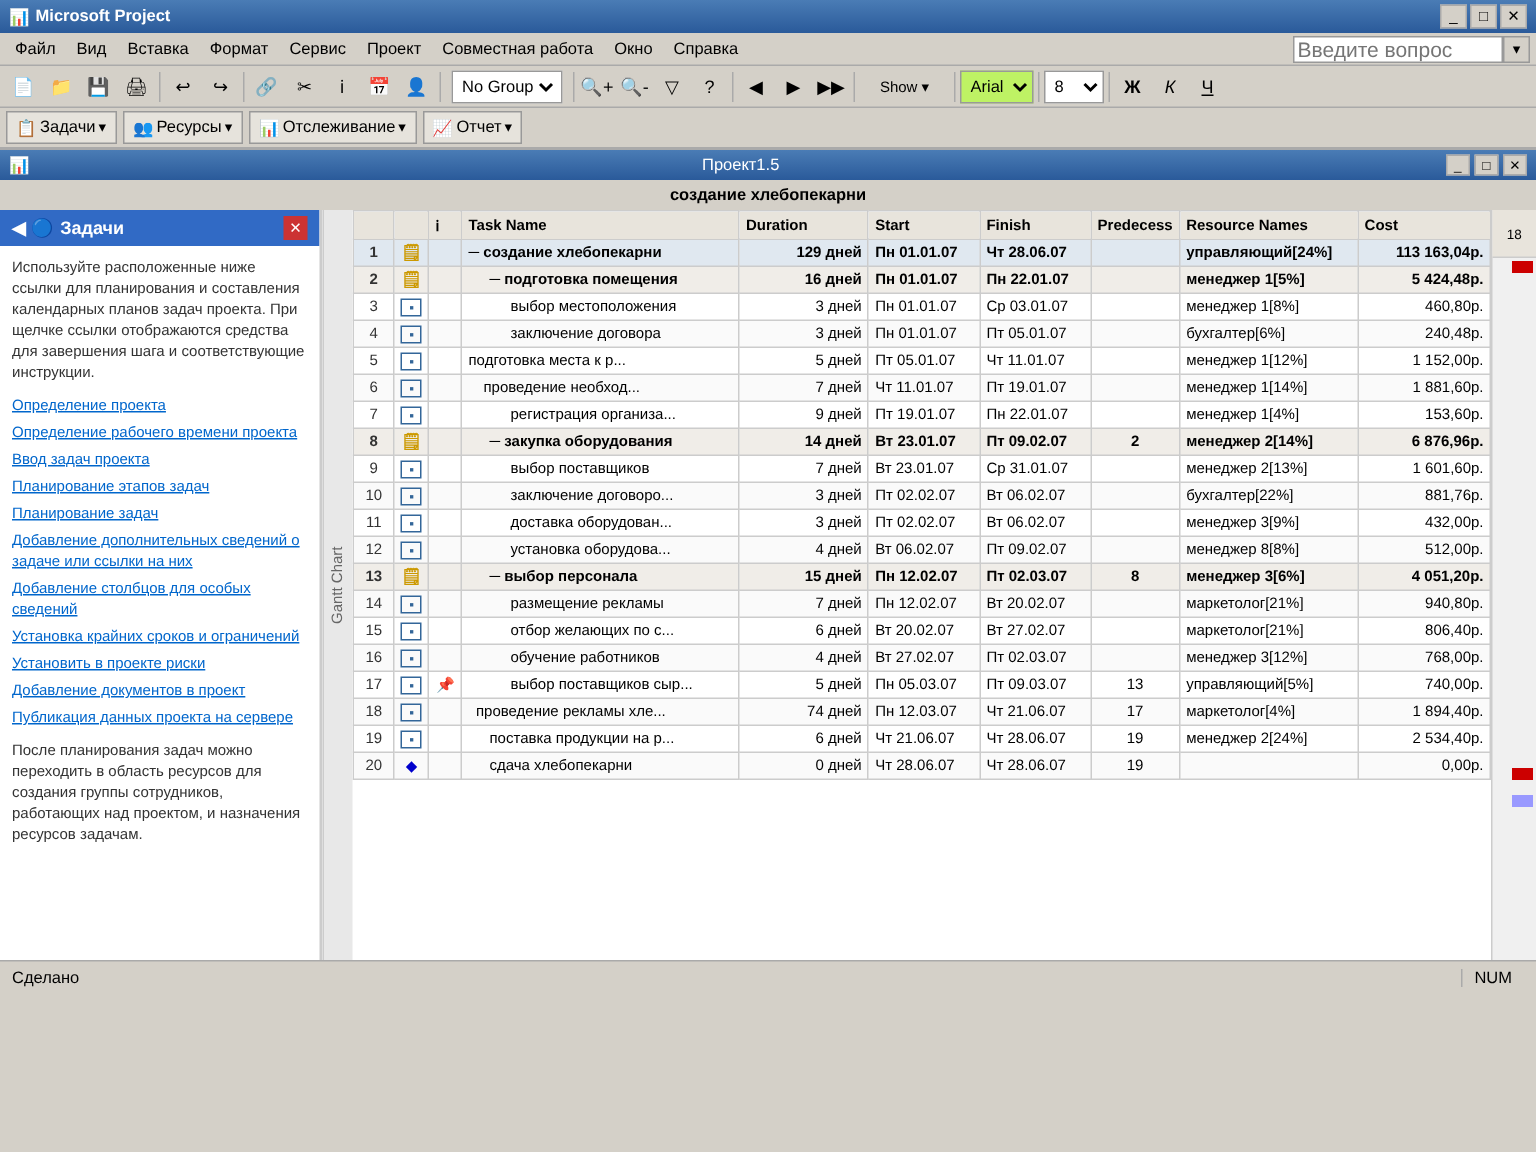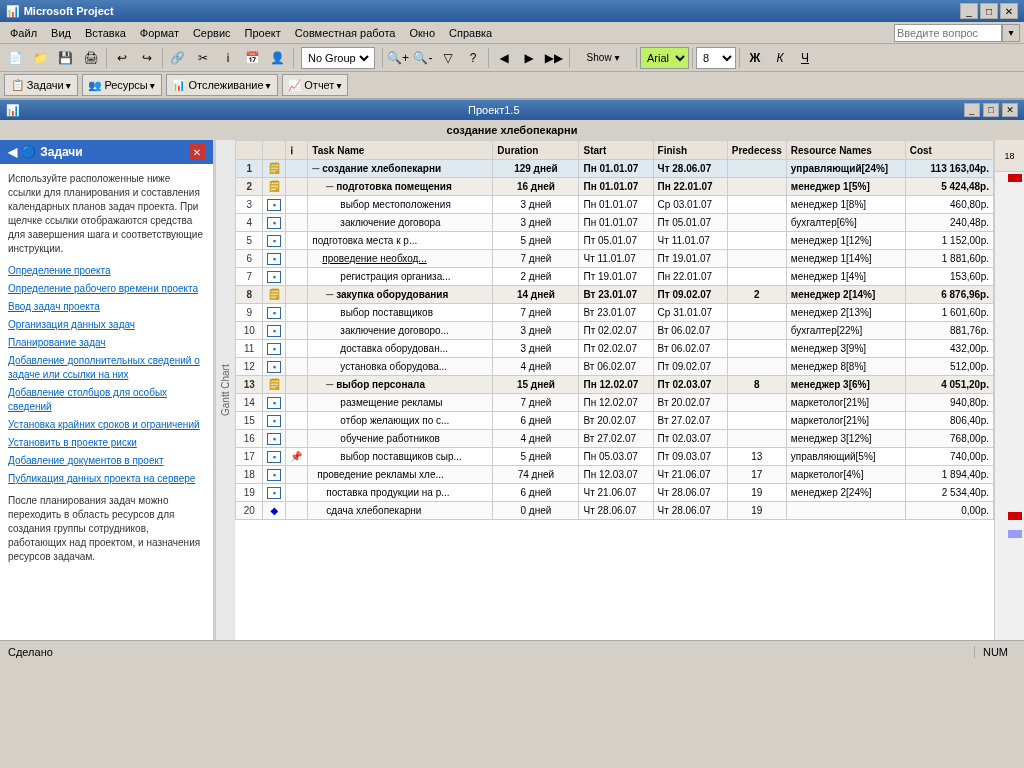--- a/index.html
+++ b/index.html
@@ -36,23 +36,23 @@
       padding: 2px 6px;
       cursor: pointer;
       font-size: 11px;
     }
     #question-box {
       margin-left: auto;
       display: flex;
       align-items: center;
     }
     #question-box input {
-      width: 108px;
+      width: 140px;
       height: 18px;
-      font-size: 11px;
+      font-size: 14px;
       border: 1px solid #999;
       padding: 0 2px;
       color: #888;
     }
     #question-box button {
       height: 18px;
       width: 18px;
       font-size: 10px;
       border: 1px solid #999;
       background: #d4d0c8;
@@ -219,21 +219,21 @@
       border: 1px solid #ccc;
       padding: 1px 4px;
       white-space: nowrap;
       height: 18px;
     }
     .row-number { text-align: center; width: 24px; color: #333; }
     .row-icon { width: 20px; text-align: center; }
     .task-name { min-width: 180px; max-width: 200px; overflow: hidden; text-overflow: ellipsis; }
     .summary-row td { font-weight: bold; background: #f0f0f0; }
     .summary-row .task-name { font-weight: bold; }
-    .col-duration { width: 60px; text-align: center; }
+    .col-duration { width: 60px; text-align: right; }
     .col-pred { width: 50px; text-align: center; }
     .col-resource { width: 120px; }
     .col-cost { width: 80px; text-align: right; }
 
     
     #status-bar {
       background: #d4d0c8;
       border-top: 1px solid #aaa;
       padding: 2px 8px;
       display: flex;
@@ -396,21 +396,21 @@
       <span>◀</span>
       <span>🔵</span>
       <span>Задачи</span>
       <button id="left-panel-close">✕</button>
     </div>
     <div id="left-panel-content">
       <p>Используйте расположенные ниже ссылки для планирования и составления календарных планов задач проекта. При щелчке ссылки отображаются средства для завершения шага и соответствующие инструкции.</p>
       <a>Определение проекта</a>
       <a>Определение рабочего времени проекта</a>
       <a>Ввод задач проекта</a>
-      <a>Организация данных задач</a>
+      <a>Планирование этапов задач</a>
       <a>Планирование задач</a>
       <a>Добавление дополнительных сведений о задаче или ссылки на них</a>
       <a>Добавление столбцов для особых сведений</a>
       <a>Установка крайних сроков и ограничений</a>
       <a>Установить в проекте риски</a>
       <a>Добавление документов в проект</a>
       <a>Публикация данных проекта на сервере</a>
       <p style="margin-top:8px;">После планирования задач можно переходить в область ресурсов для создания группы сотрудников, работающих над проектом, и назначения ресурсов задачам.</p>
     </div>
   </div>
@@ -491,34 +491,34 @@
               <td>Пт 05.01.07</td>
               <td>Чт 11.01.07</td>
               <td class="col-pred"></td>
               <td class="col-resource">менеджер 1[12%]</td>
               <td class="col-cost">1 152,00р.</td>
             </tr>
             <tr>
               <td class="row-number">6</td>
               <td class="row-icon"><span style="font-size:9px;color:#336699;border:1px solid #336699;width:14px;height:12px;display:inline-flex;align-items:center;justify-content:center;">▪</span></td>
               <td class="col-info"></td>
-              <td class="task-name" style="padding-left: 14px; text-decoration: underline;">проведение необход...</td>
+              <td class="task-name" style="padding-left: 14px;">проведение необход...</td>
               <td class="col-duration">7 дней</td>
               <td>Чт 11.01.07</td>
               <td>Пт 19.01.07</td>
               <td class="col-pred"></td>
               <td class="col-resource">менеджер 1[14%]</td>
               <td class="col-cost">1 881,60р.</td>
             </tr>
             <tr>
               <td class="row-number">7</td>
               <td class="row-icon"><span style="font-size:9px;color:#336699;border:1px solid #336699;width:14px;height:12px;display:inline-flex;align-items:center;justify-content:center;">▪</span></td>
               <td class="col-info"></td>
               <td class="task-name" style="padding-left: 32px;">регистрация организа...</td>
-              <td class="col-duration">2 дней</td>
+              <td class="col-duration">9 дней</td>
               <td>Пт 19.01.07</td>
               <td>Пн 22.01.07</td>
               <td class="col-pred"></td>
               <td class="col-resource">менеджер 1[4%]</td>
               <td class="col-cost">153,60р.</td>
             </tr>
             <tr class="summary-row">
               <td class="row-number">8</td>
               <td class="row-icon"><span style="color:#cc9900;font-size:11px;">🗒</span></td>
               <td class="col-info"></td>

